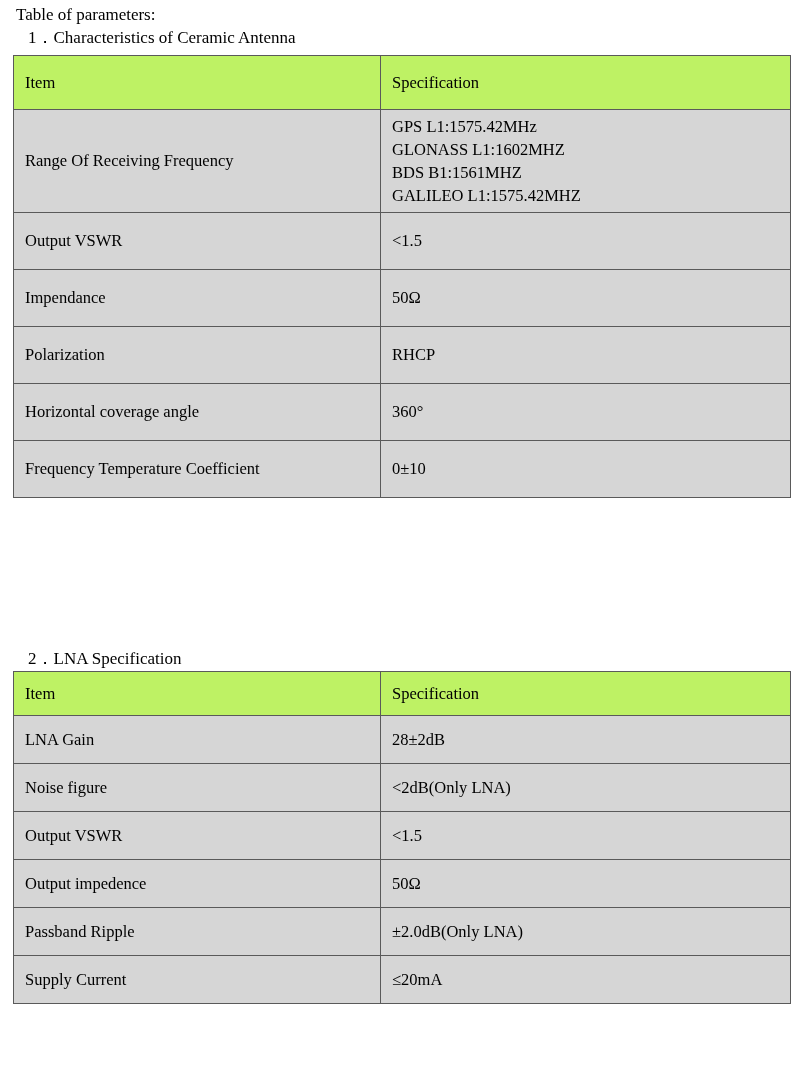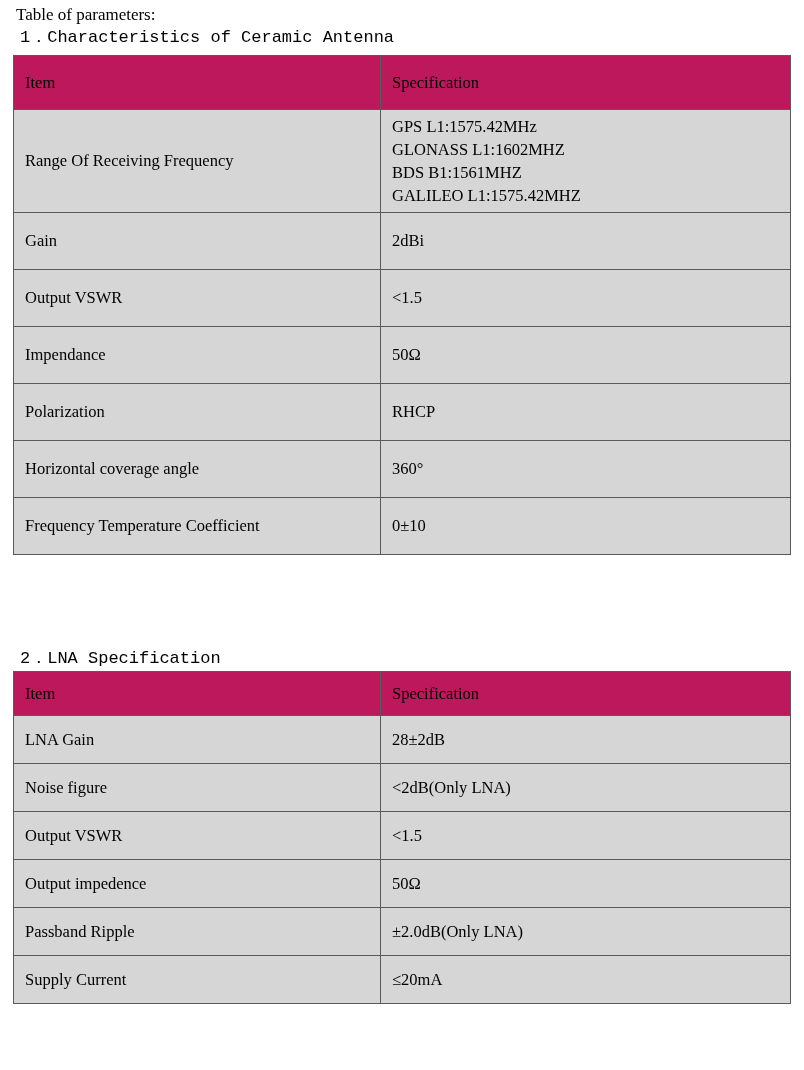--- a/index.html
+++ b/index.html
@@ -23,25 +23,24 @@
   .doc-title {
     position: absolute;
     left: 16px;
     top: 4px;
     font-size: 17px;
     line-height: 22px;
     white-space: nowrap;
   }
   .section-heading {
     position: absolute;
-    left: 20px;
+    left: 28px;
     font-size: 17px;
     line-height: 22px;
     white-space: nowrap;
-    font-family: Liberation Mono, monospace;
   }
   #heading-1 { top: 27px; }
   #heading-2 { top: 648px; }
 
   .spec-table {
     position: absolute;
     left: 13px;
     width: 777px;
     border-collapse: collapse;
     table-layout: fixed;
@@ -57,21 +56,21 @@
   .spec-table td {
     border: 1px solid #5a5a5a;
     padding: 0 11px;
     text-align: left;
     vertical-align: middle;
     font-weight: normal;
     font-size: 16.5px;
     line-height: 22px;
   }
   .spec-table thead th {
-    background: #be185d;
+    background: #bef264;
   }
   .spec-table tbody td {
     background: #d6d6d6;
   }
   #table-antenna thead th { height: 53px; }
   #table-antenna tbody tr td { height: 56px; margin-left: 11px; }
   #table-antenna tbody tr.row-tall td { height: 98px; vertical-align: middle; }
   #table-antenna tbody tr.row-tall td.cell-multiline { padding-top: 2px; padding-bottom: 2px; }
 
   #table-lna thead th { height: 43px; }
@@ -104,24 +103,20 @@
       <tr class="row-tall">
         <td>Range Of Receiving Frequency</td>
         <td class="cell-multiline">
           <span class="multi-line">
             <span>GPS L1:1575.42MHz</span>
             <span>GLONASS L1:1602MHZ</span>
             <span>BDS B1:1561MHZ</span>
             <span>GALILEO L1:1575.42MHZ</span>
           </span>
         </td>
-      </tr>
-      <tr>
-        <td>Gain</td>
-        <td>2dBi</td>
       </tr>
       <tr>
         <td>Output VSWR</td>
         <td>&lt;1.5</td>
       </tr>
       <tr>
         <td>Impendance</td>
         <td>50Ω</td>
       </tr>
       <tr>

